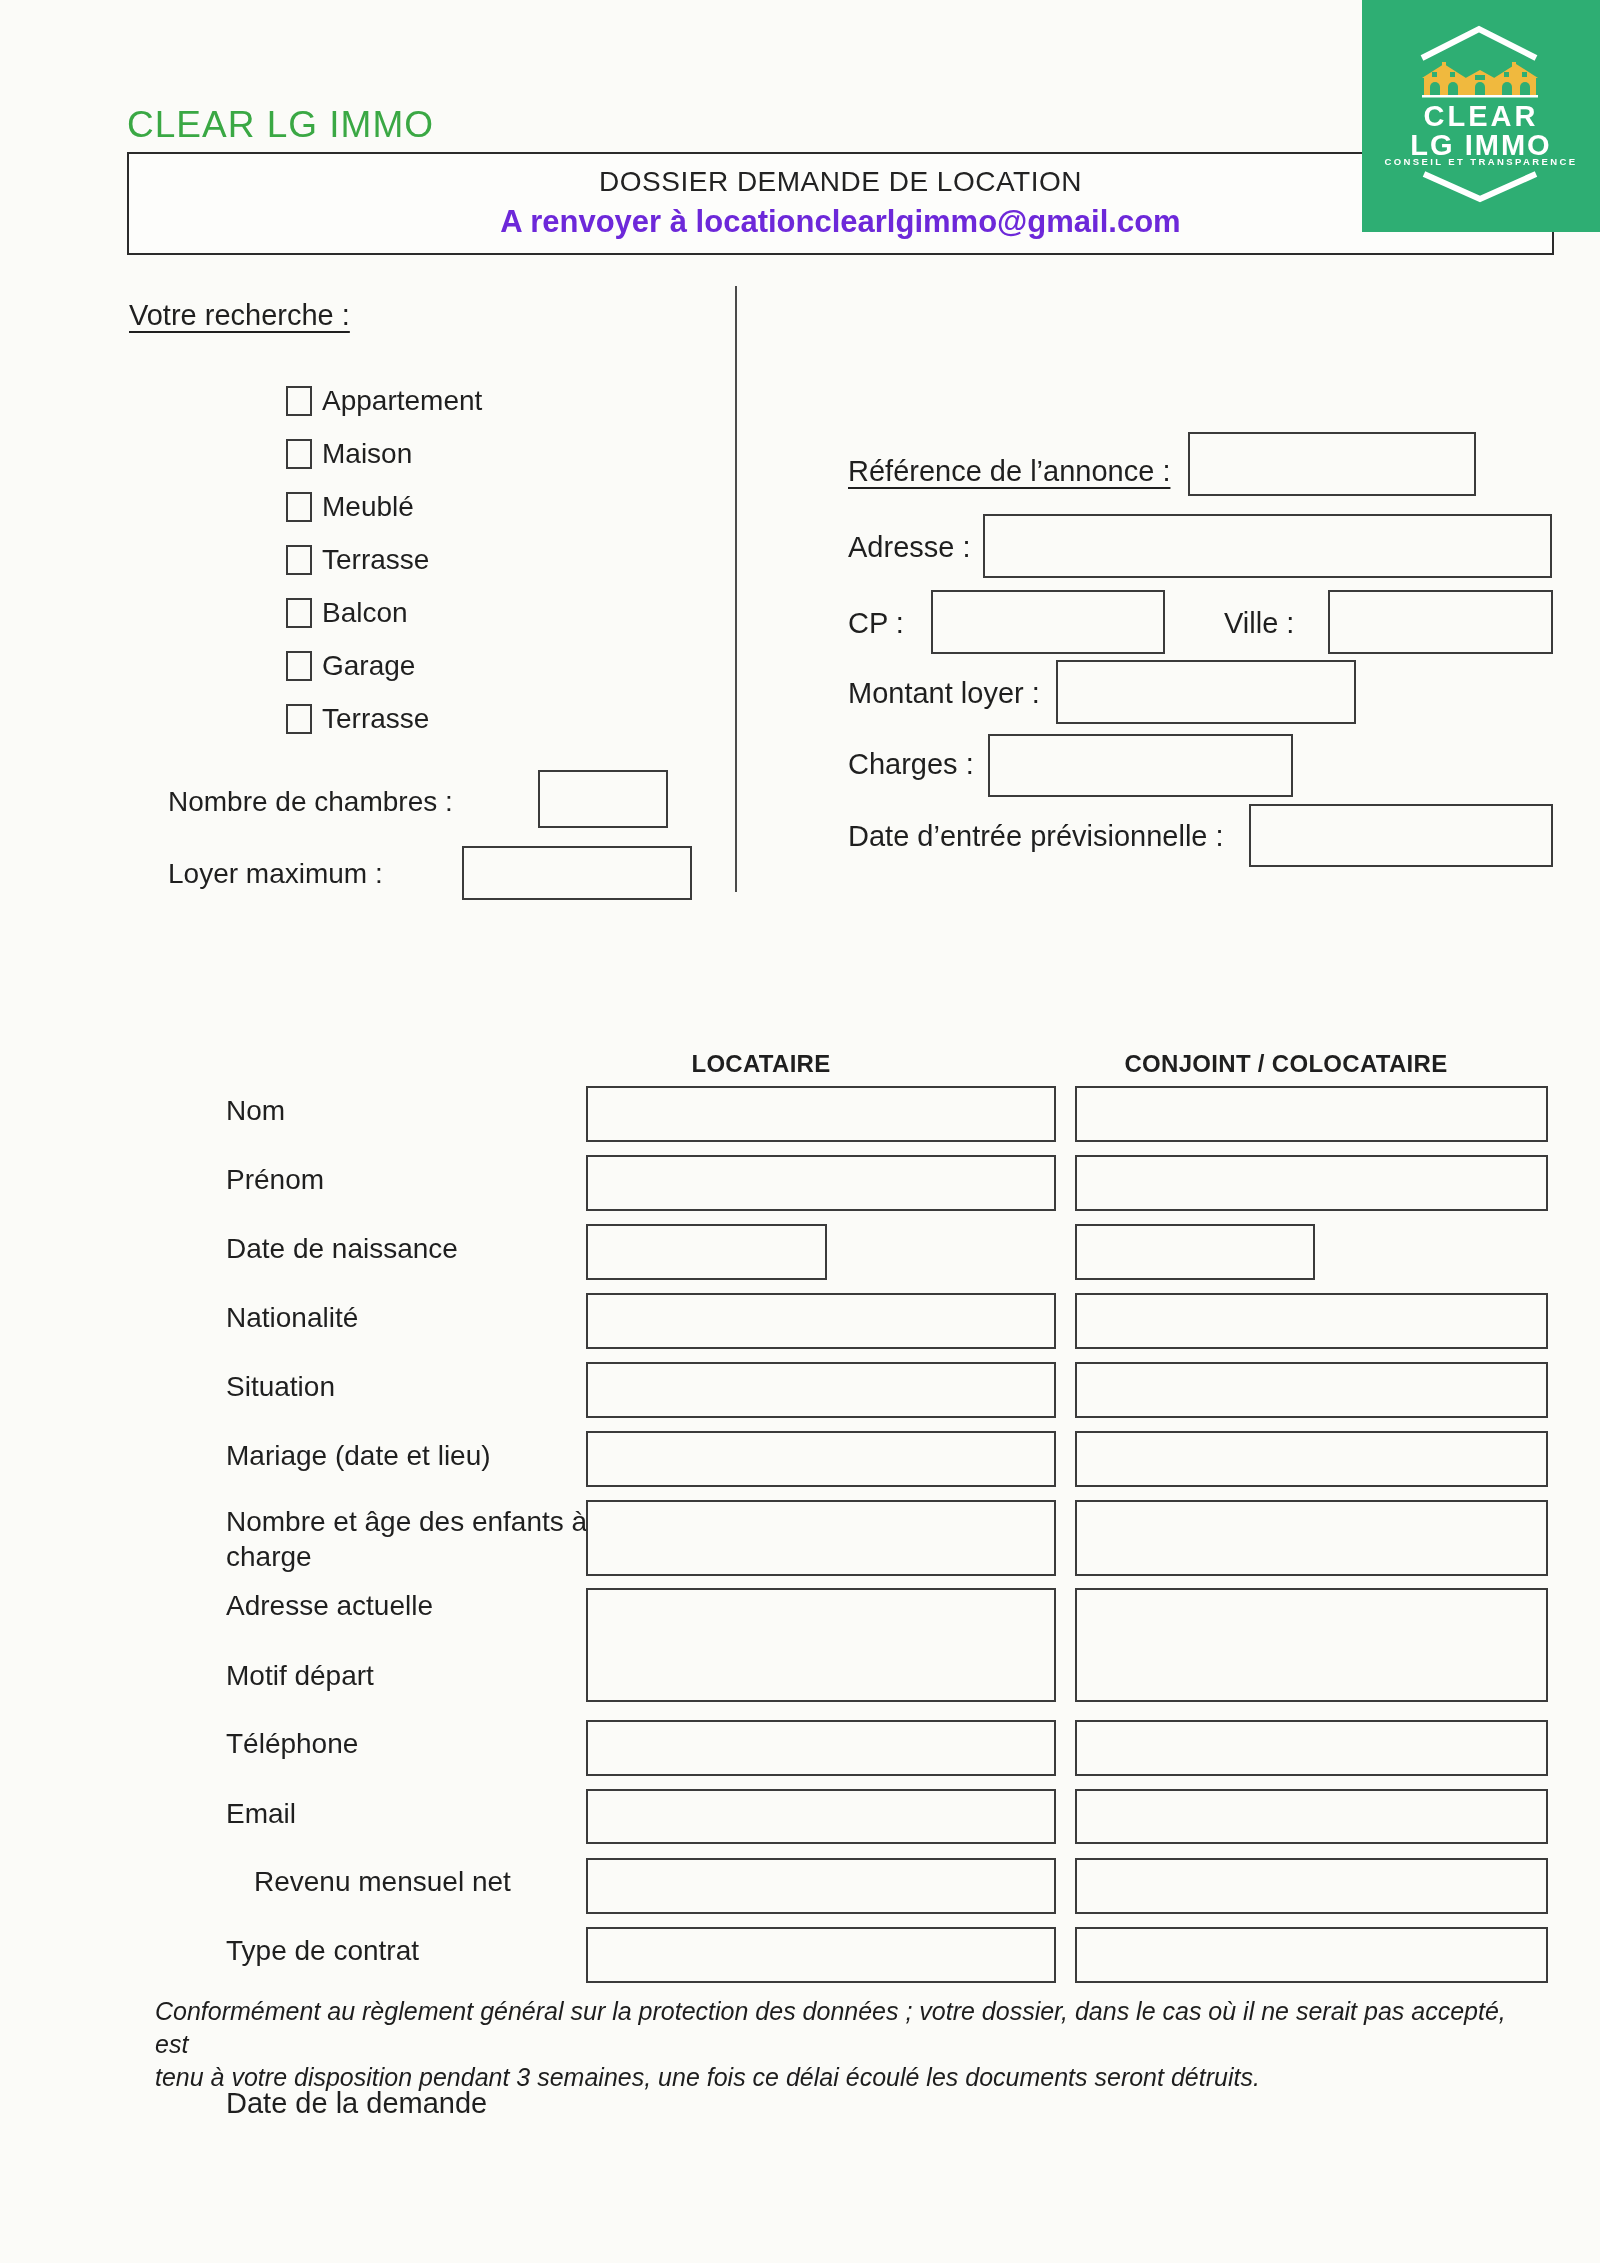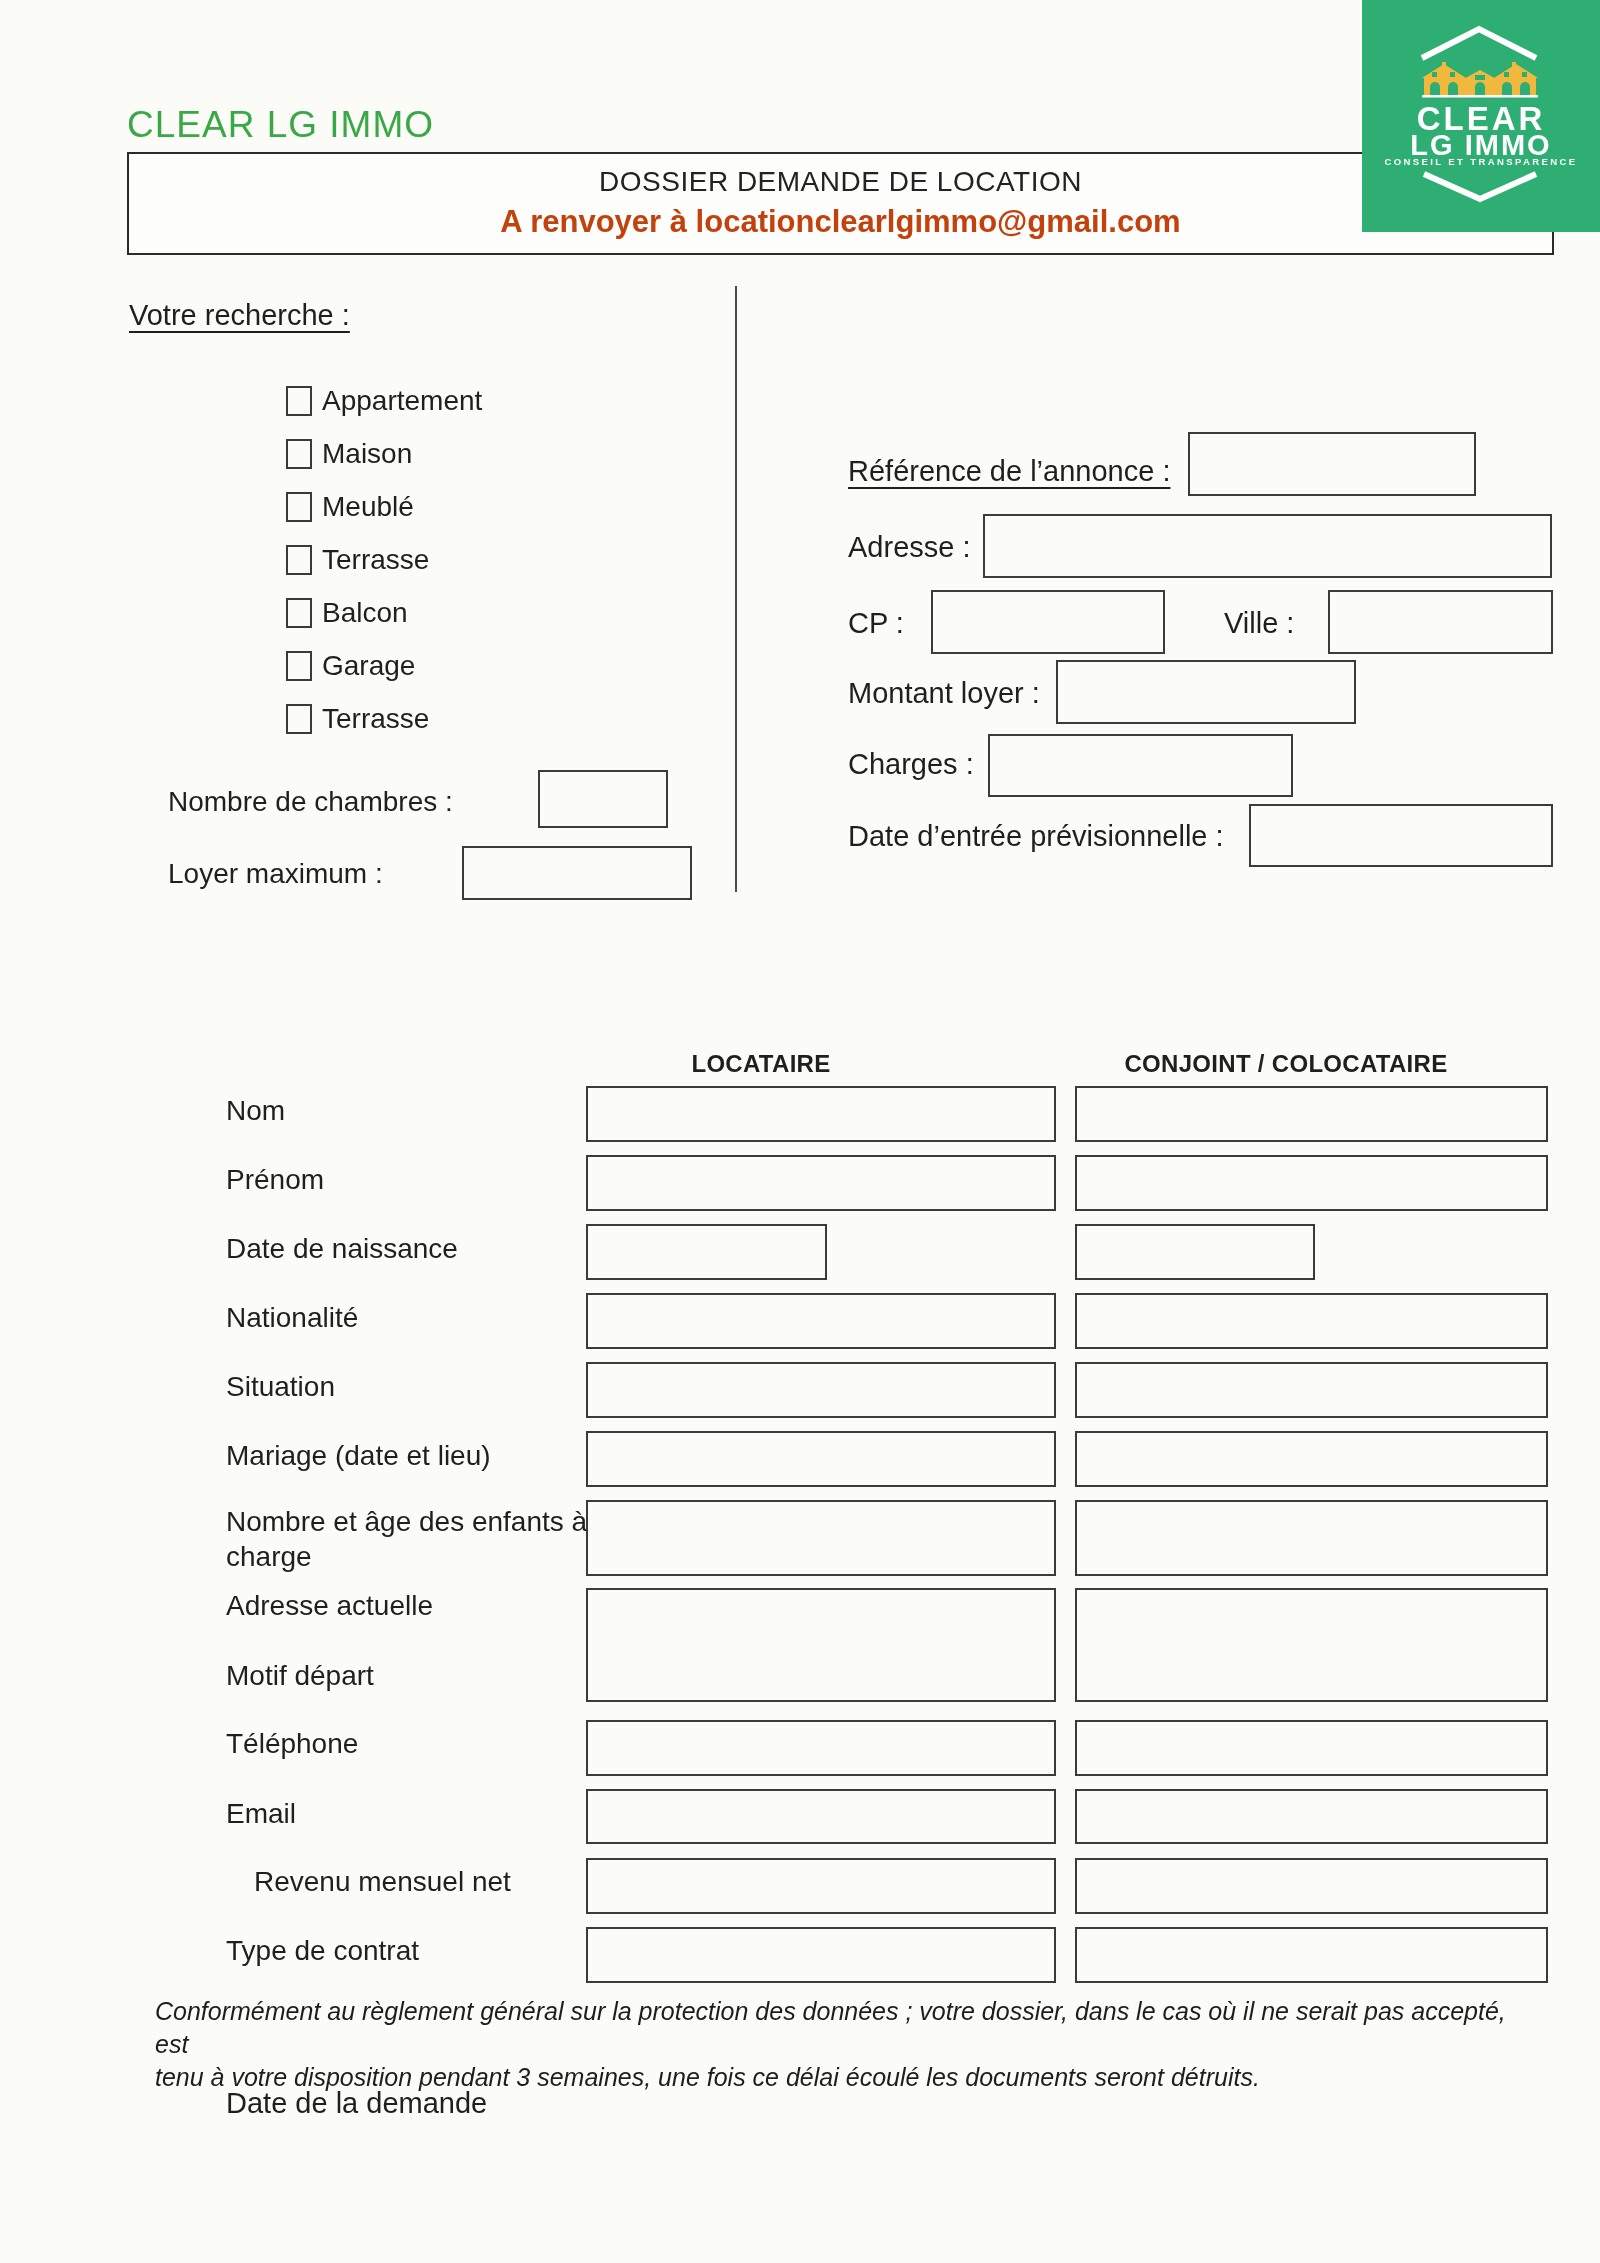--- a/index.html
+++ b/index.html
@@ -26,21 +26,21 @@
     text-align: center;
   }
   .header-title { margin-top: 12px; font-size: 28px; color: #222; letter-spacing: .5px; }
   .header-subtitle { margin-top: 6px; font-size: 31px; font-weight: bold; }
 
   
   .logo {
     left: 1362px; top: 0; width: 238px; height: 232px;
     text-align: center; z-index: 5;
   }
-  .logo-text1 { position:absolute; left:0; width:100%; top:100px; font-size:33px; font-weight:800; color:#fff; letter-spacing:3px; }
+  .logo-text1 { position:absolute; left:0; width:100%; top:100px; font-size:29px; font-weight:800; color:#fff; letter-spacing:3px; }
   .logo-text2 { position:absolute; left:0; width:100%; top:129px; font-size:29px; font-weight:800; color:#fff; letter-spacing:2px; }
   .logo-tagline { position:absolute; left:0; width:100%; top:156px; font-size:9.5px; font-weight:700; color:#fff; letter-spacing:2.4px; }
 
   
   .search-heading {
     left: 129px; top: 299px; font-size: 29px;
     text-decoration: underline; text-underline-offset: 6px;
   }
   .divider { left: 735px; top: 286px; width: 2px; height: 606px; background: #4a4a4a; }
   .cb-row { display: flex; align-items: center; left: 238px; height: 34px; padding-left: 48px; }
@@ -68,21 +68,21 @@
 </style>
 </head>
 <body>
 
 <div class="page">
 
   <div class="abs brand-title" style="color:#3aa844;">CLEAR LG IMMO</div>
 
   <div class="abs header-box">
     <div class="header-title">DOSSIER DEMANDE DE LOCATION</div>
-    <div class="header-subtitle" style="color:#c2410c;">A renvoyer à locationclearlgimmo@gmail.com</div>
+    <div class="header-subtitle" style="color:#6d28d9;">A renvoyer à locationclearlgimmo@gmail.com</div>
   </div>
 
   <div class="abs logo" style="background:#2eae73;">
     <svg class="abs" style="left:56px; top:22px;" width="122" height="40" viewBox="0 0 122 40">
       <polyline points="4,36 61,7 118,36" fill="none" stroke="#ffffff" stroke-width="6"></polyline>
     </svg>
     <svg class="abs" style="left:58px; top:60px;" width="120" height="38" viewBox="0 0 120 38">
       <g fill="#f0b93e">
         <rect x="22" y="2" width="4" height="8"></rect>
         <rect x="92" y="2" width="4" height="8"></rect>

